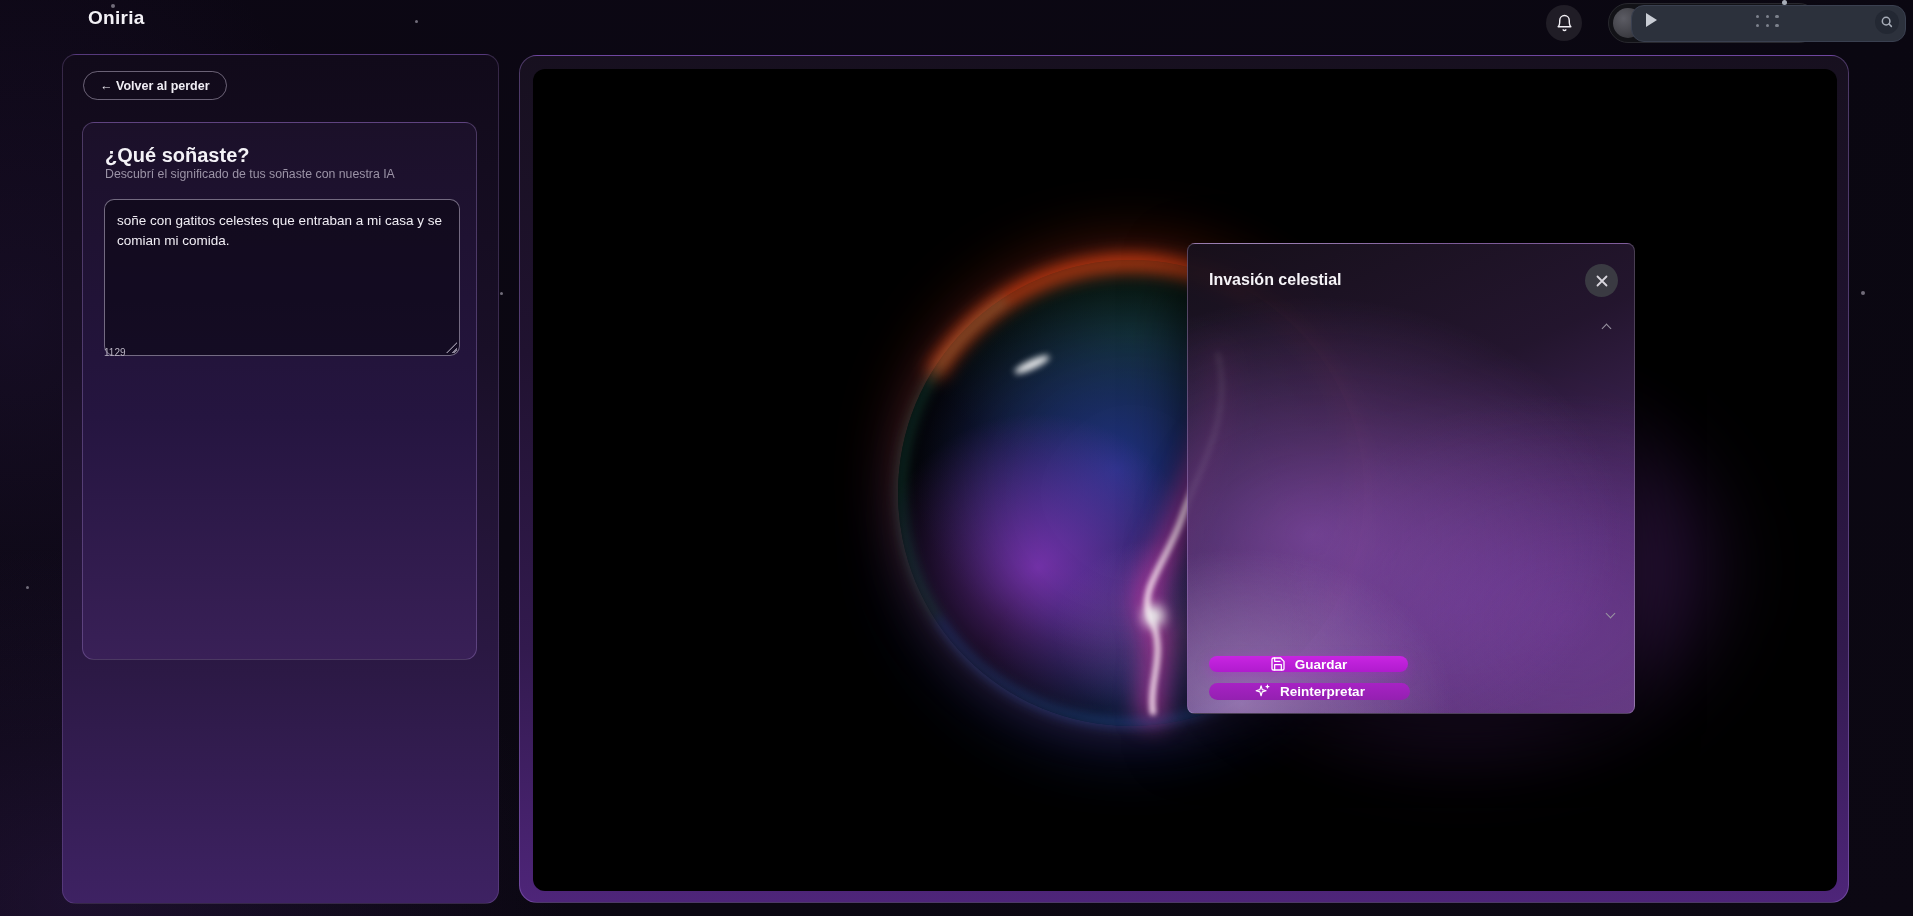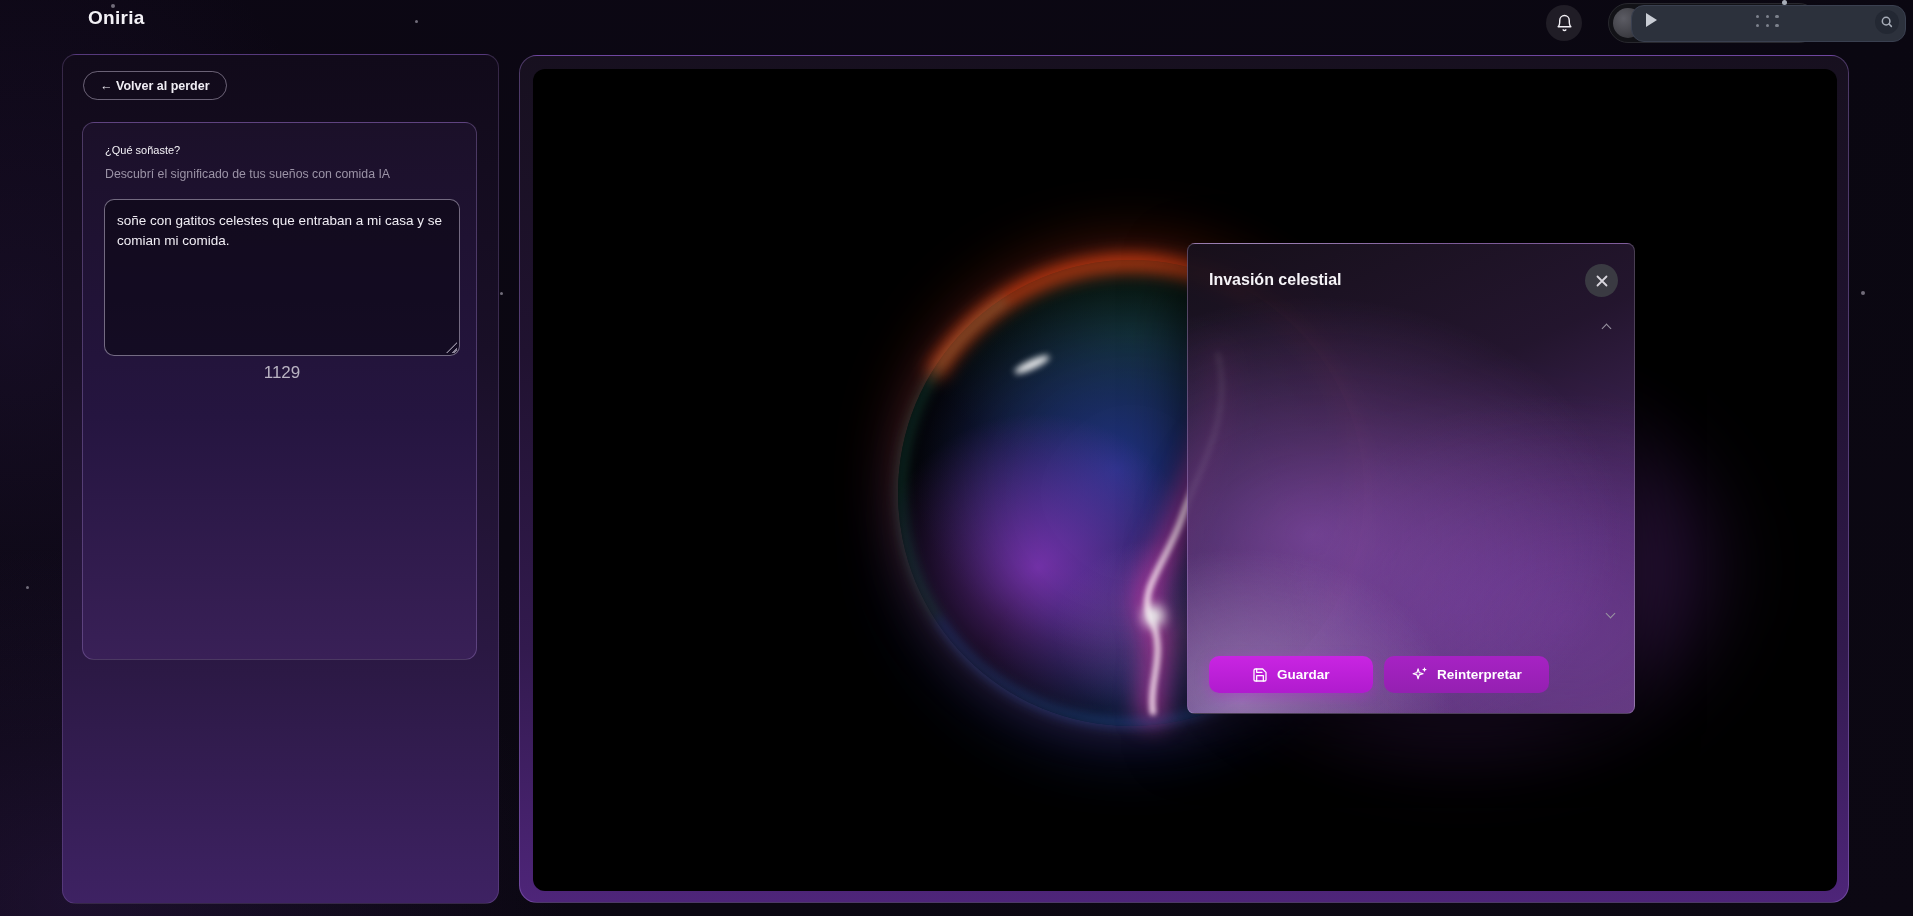--- a/index.html
+++ b/index.html
@@ -39,30 +39,30 @@
   
   .sidebar { position:absolute; left:62px; top:54px; width:437px; height:850px; border-radius:14px;
     border:1px solid rgba(150,120,190,0.28);
     background:linear-gradient(180deg, #110a1a 0%, #190f27 35%, #2a1842 70%, #3e2263 100%); }
   .back-btn { position:absolute; left:20px; top:16px; height:29px; padding:0 16px; border-radius:15px;
     background:transparent; border:1px solid rgba(215,205,228,0.45); color:#f0edf4;
     font-size:12.5px; font-weight:700; font-family:"Liberation Sans",sans-serif; cursor:pointer; }
   .dream-card { position:absolute; left:19px; top:67px; width:395px; height:538px; border-radius:12px;
     border:1px solid rgba(165,135,205,0.35);
     background:linear-gradient(180deg, #1b1029 0%, #251540 55%, #392057 100%); }
-  .dream-title { position:absolute; left:22px; top:21px; font-size:11px; font-weight:400; color:#f4f2f7; }
+  .dream-title { position:absolute; left:22px; top:21px; font-size:20px; font-weight:700; color:#f4f2f7; }
   .dream-sub { position:absolute; left:22px; top:44px; font-size:12.3px; color:#9b93a6; }
   .ta-wrap { position:absolute; left:21px; top:76px; width:356px; height:157px; }
   .ta-wrap textarea { width:100%; height:100%; resize:none; border-radius:10px;
     background:rgba(10,6,16,0.55); border:1px solid rgba(195,186,210,0.55); color:#f1eef5;
     font-size:13.5px; line-height:20px; padding:11px 12px; font-family:"Liberation Sans",sans-serif; outline:none; }
   .ta-grip { position:absolute; right:3px; bottom:3px; width:11px; height:11px; pointer-events:none;
     background:repeating-linear-gradient(135deg, transparent 0 3px, #9a93a6 3px 4.5px); 
     clip-path:polygon(100% 0, 100% 100%, 0 100%); opacity:.9; }
-  .char-count { position:absolute; left:21px; top:240px; width:356px; text-align:center; font-size:17px; color:#b9b3c2; }
+  .char-count { position:absolute; left:21px; top:224px; width:356px; text-align:left; font-size:10px; color:#b9b3c2; }
 
   
   .main-panel { position:absolute; left:519px; top:55px; width:1330px; height:848px; border-radius:18px;
     border:1px solid rgba(165,125,220,0.38);
     background:linear-gradient(180deg, #17101f 0%, #201230 35%, #321a4e 70%, #4e2579 100%); }
   .dream-image { position:absolute; left:13px; top:13px; width:1304px; height:822px; border-radius:12px;
     background:#000; overflow:hidden; }
 
   
   .orb { position:absolute; left:365px; top:191px; width:466px; height:466px; }
@@ -98,21 +98,21 @@
       radial-gradient(380px 300px at 85% 80%, rgba(120,62,160,0.45), transparent 75%),
       linear-gradient(155deg, rgba(23,16,27,0.96) 0%, rgba(40,24,52,0.88) 38%, rgba(88,50,120,0.80) 72%, rgba(118,72,150,0.78) 100%);
     box-shadow:0 22px 60px rgba(0,0,0,0.65); }
   .modal-title { position:absolute; left:21px; top:27px; font-size:16px; font-weight:700; color:#f5f3f7; }
   .modal-close { position:absolute; left:397px; top:20px; width:33px; height:33px; border-radius:50%;
     background:#3a3a42; border:none; display:flex; align-items:center; justify-content:center; cursor:pointer; }
   .modal-body { position:absolute; left:21px; top:77px; width:407px; font-size:15.2px; line-height:24.6px; color:#ece8f0; }
   .chev { position:absolute; width:7px; height:7px; border-left:1.6px solid #9a95a2; border-top:1.6px solid #9a95a2; cursor:pointer; }
   .chev.up { left:415px; top:81px; transform:rotate(45deg); }
   .chev.down { left:419px; top:366px; transform:rotate(225deg); }
-  .modal-actions { position:absolute; left:21px; top:412px; width:340px; height:37px; display:flex; gap:11px; }
+  .modal-actions { position:absolute; left:21px; top:412px; width:410px; height:37px; display:flex; gap:11px;flex-direction:column; }
   .btn { height:37px; border:none; border-radius:10px; color:#fff; font-size:13.5px; font-weight:700;
     font-family:"Liberation Sans",sans-serif; display:flex; align-items:center; justify-content:center; gap:9px; cursor:pointer; }
   .btn-save { width:199px; background:linear-gradient(180deg,#c925e2,#b01bce); box-shadow:0 4px 14px rgba(190,30,215,0.35); }
   .btn-re { width:201px; background:linear-gradient(180deg,#a722c4,#9420b1);align-items:center; }
   svg { display:block; }
 </style>
 </head>
 <body>
 
 <div id="app">
@@ -156,21 +156,21 @@
   <div class="star" style="left:1861px; top:291px; width:4px; height:4px;"></div>
   <div class="star" style="left:26px;  top:586px; width:3px; height:3px;"></div>
   <div class="dash" style="left:482px; top:75px;  width:6px; height:2px;"></div>
   <div class="dash" style="left:485px; top:883px; width:6px; height:2px;"></div>
 
   <div class="sidebar">
     <button class="back-btn">← Volver al perder</button>
 
     <div class="dream-card">
       <div class="dream-title">¿Qué soñaste?</div>
-      <div class="dream-sub">Descubrí el significado de tus sueños con comida IA</div>
+      <div class="dream-sub">Descubrí el significado de tus soñaste con nuestra IA</div>
       <div class="ta-wrap">
         <textarea spellcheck="false" style="">soñe con gatitos celestes que entraban a mi casa y se comian mi comida.</textarea>
         <div class="ta-grip"></div>
       </div>
       <div class="char-count">1129</div>
     </div>
   </div>
 
   <div class="main-panel">
     <div class="dream-image">

